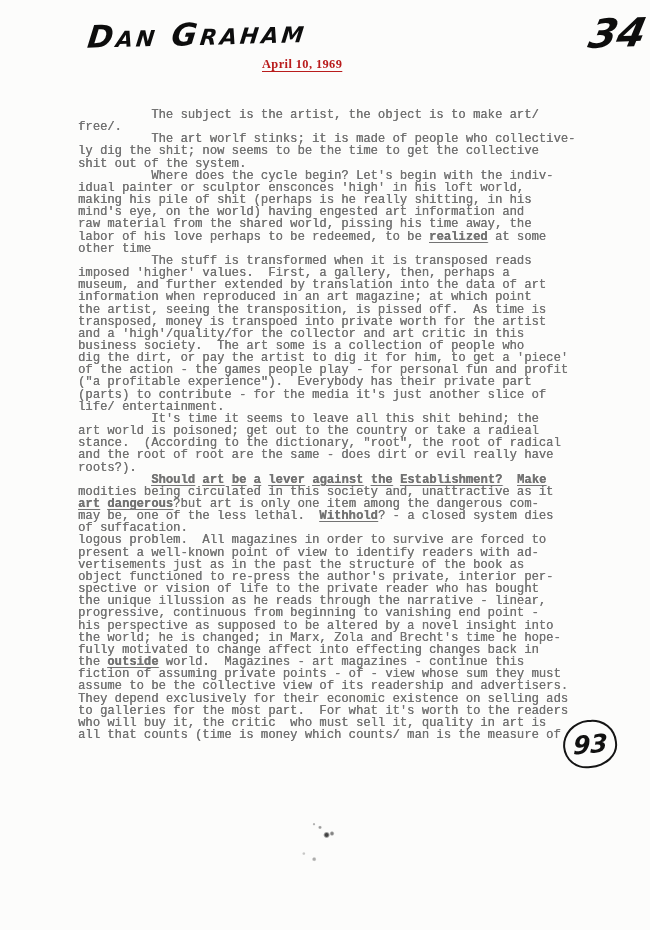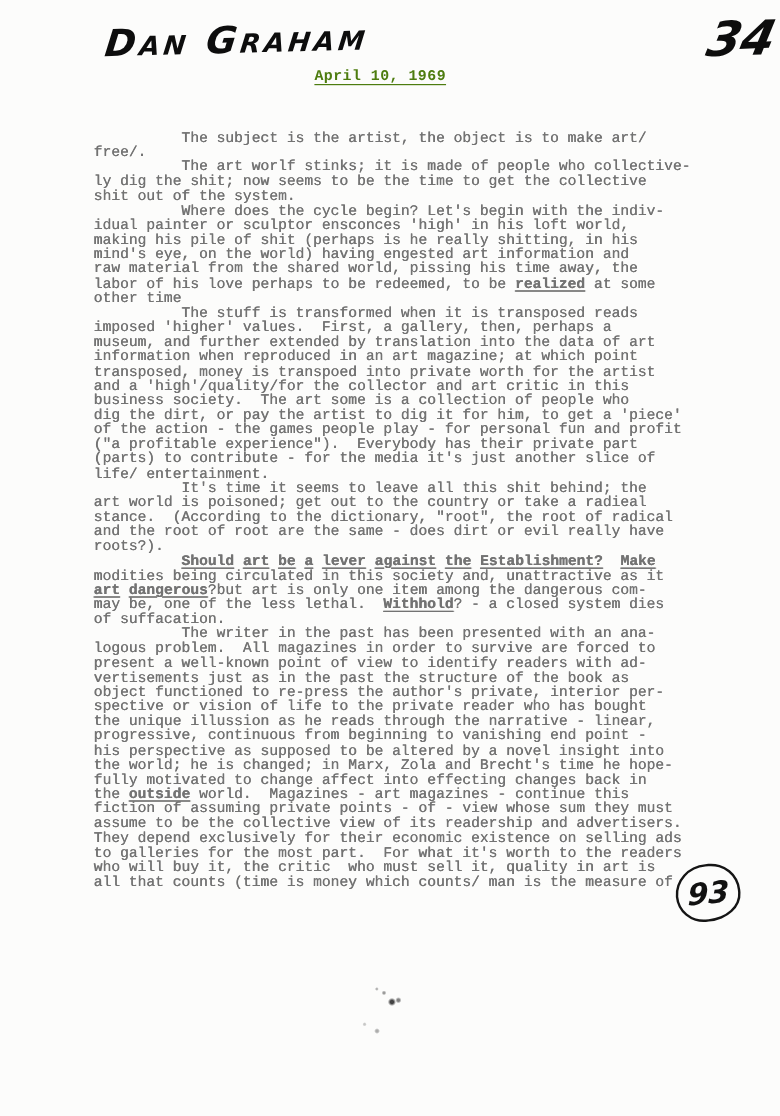--- a/index.html
+++ b/index.html
@@ -42,24 +42,24 @@
     font-weight: bold;
     font-size: 40px;
     color: #0d0d0d;
     transform: skewX(-14deg) rotate(-2deg);
   }
   
   .date {
     position: absolute;
     left: 262px;
     top: 57px;
-    font-family: Liberation Mono, monospace;
+    font-family: Liberation Serif, serif;
     font-size: 12.4px;
     font-weight: bold;
-    color: #4d7c0f;
+    color: #b91c1c;
     text-decoration: underline;
     text-decoration-thickness: 1.3px;
     text-underline-offset: 2.5px;
     letter-spacing: 0.4px;
     white-space: pre;
   }
   
   .body {
     position: absolute;
     left: 78px;
@@ -146,39 +146,39 @@
       <div class="line"><span>idual painter or sculptor ensconces 'high' in his loft world,</span></div>
       <div class="line"><span>making his pile of shit (perhaps is he really shitting, in his</span></div>
       <div class="line"><span>mind's eye, on the world) having engested art information and</span></div>
       <div class="line"><span>raw material from the shared world, pissing his time away, the</span></div>
       <div class="line"><span>labor of his love perhaps to be redeemed, to be </span><span class="u">realized</span><span> at some</span></div>
       <div class="line"><span>other time</span></div>
       <div class="line"><span>          The stuff is transformed when it is transposed reads</span></div>
       <div class="line"><span>imposed 'higher' values.  First, a gallery, then, perhaps a</span></div>
       <div class="line"><span>museum, and further extended by translation into the data of art</span></div>
       <div class="line"><span>information when reproduced in an art magazine; at which point</span></div>
+      <div class="line"><span>the artist, seeing the transposition, is pissed off.  As time is</span></div>
       <div class="line"><span>transposed, money is transpoed into private worth for the artist</span></div>
       <div class="line"><span>and a 'high'/quality/for the collector and art critic in this</span></div>
       <div class="line"><span>business society.  The art some is a collection of people who</span></div>
       <div class="line"><span>dig the dirt, or pay the artist to dig it for him, to get a 'piece'</span></div>
       <div class="line"><span>of the action - the games people play - for personal fun and profit</span></div>
       <div class="line"><span>("a profitable experience").  Everybody has their private part</span></div>
       <div class="line"><span>(parts) to contribute - for the media it's just another slice of</span></div>
       <div class="line"><span>life/ entertainment.</span></div>
       <div class="line"><span>          It's time it seems to leave all this shit behind; the</span></div>
       <div class="line"><span>art world is poisoned; get out to the country or take a radieal</span></div>
       <div class="line"><span>stance.  (According to the dictionary, "root", the root of radical</span></div>
       <div class="line"><span>and the root of root are the same - does dirt or evil really have</span></div>
       <div class="line"><span>roots?).</span></div>
       <div class="line"><span>          </span><span class="u">Should</span><span> </span><span class="u">art</span><span> </span><span class="u">be</span><span> </span><span class="u">a</span><span> </span><span class="u">lever</span><span> </span><span class="u">against</span><span> </span><span class="u">the</span><span> </span><span class="u">Establishment?</span><span>  </span><span class="u">Make</span></div>
       <div class="line"><span>modities being circulated in this society and, unattractive as it</span></div>
       <div class="line"><span class="u">art</span><span> </span><span class="u">dangerous</span><span>?but art is only one item among the dangerous com-</span></div>
       <div class="line"><span>may be, one of the less lethal.  </span><span class="u">Withhold</span><span>? - a closed system dies</span></div>
       <div class="line"><span>of suffacation.</span></div>
-      <div class="line"><span>          The writer in the past has been presented with an ana-</span></div>
       <div class="line"><span>logous problem.  All magazines in order to survive are forced to</span></div>
       <div class="line"><span>present a well-known point of view to identify readers with ad-</span></div>
       <div class="line"><span>vertisements just as in the past the structure of the book as</span></div>
       <div class="line"><span>object functioned to re-press the author's private, interior per-</span></div>
       <div class="line"><span>spective or vision of life to the private reader who has bought</span></div>
       <div class="line"><span>the unique illussion as he reads through the narrative - linear,</span></div>
       <div class="line"><span>progressive, continuous from beginning to vanishing end point -</span></div>
       <div class="line"><span>his perspective as supposed to be altered by a novel insight into</span></div>
       <div class="line"><span>the world; he is changed; in Marx, Zola and Brecht's time he hope-</span></div>
       <div class="line"><span>fully motivated to change affect into effecting changes back in</span></div>

